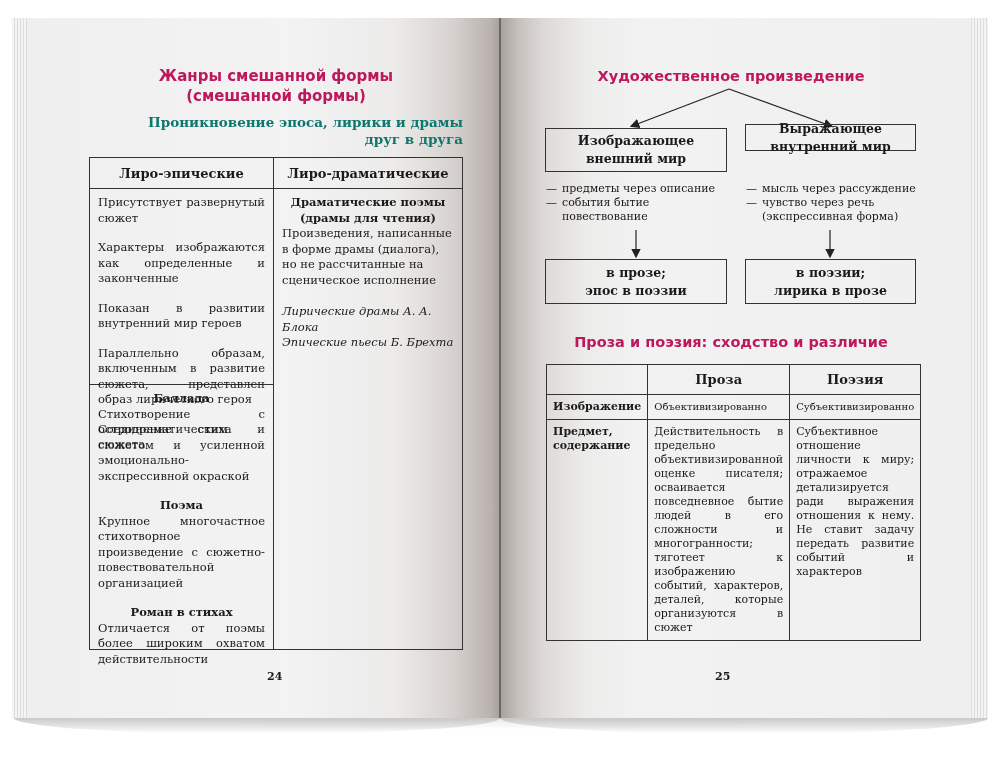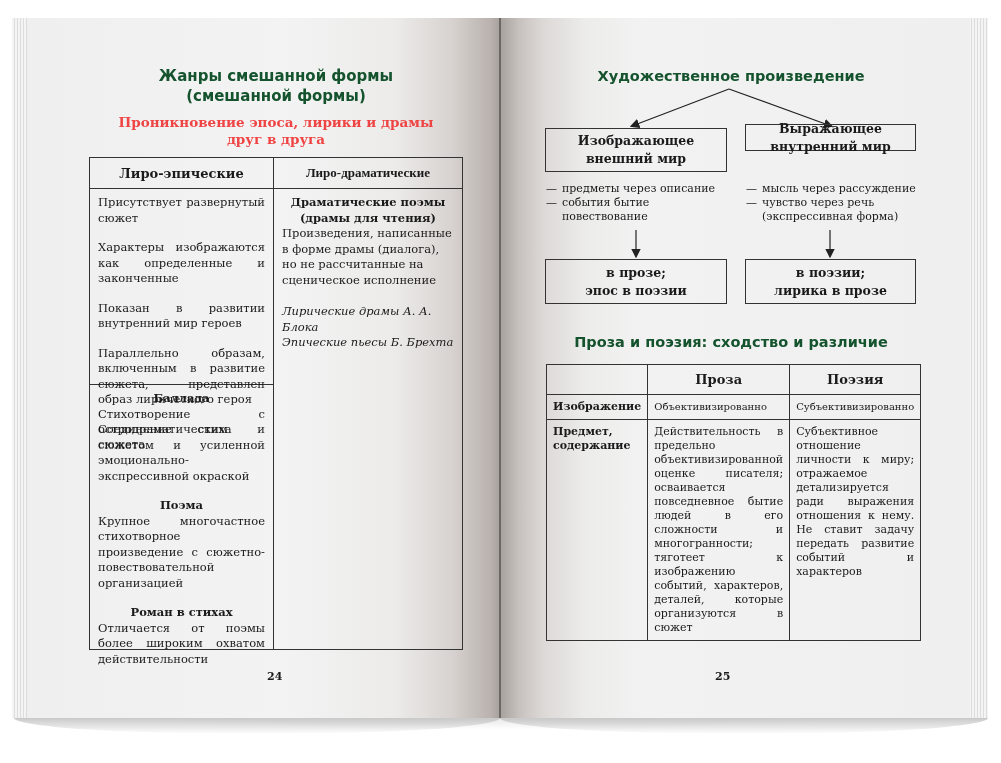--- a/index.html
+++ b/index.html
@@ -19,29 +19,29 @@
       background: repeating-linear-gradient(90deg, #dcdcdc 0 1px, #f4f4f4 1px 3px); }
 
     .page { position: absolute; top: 18px; height: 700px; }
     .page-left { left: 27px; width: 473px;
       background: linear-gradient(90deg, #efefef 0%, #f3f3f3 55%, #ecebea 78%, #d7d2cf 90%, #b9b2ae 98%, #a7a19e 100%); }
     .page-right { left: 500px; width: 470px;
       background: linear-gradient(90deg, #a7a19e 0%, #c7c1be 4%, #dcd8d6 9%, #ececeb 18%, #f2f2f2 30%, #efefef 100%); }
     .spine { position: absolute; left: 499px; top: 18px; width: 2px; height: 700px; background: #6d6865; }
 
     .sans-title { position: absolute; font-family: "DejaVu Sans", "Liberation Sans", sans-serif; font-weight: bold;
-      text-align: center; color: #14532d; }
-    .serif-sub { position: absolute; font-weight: bold; text-align: center; color: #ef4444; }
+      text-align: center; color: #be185d; }
+    .serif-sub { position: absolute; font-weight: bold; text-align: right; color: #0f766e; }
 
     
     .ltable { position: absolute; left: 89px; top: 157px; width: 374px; height: 493px; border: 1.5px solid #333; }
     .ltable .hdr { position: absolute; left: 0; top: 0; width: 100%; height: 31px; border-bottom: 1.5px solid #333; display: flex; }
     .ltable .hdr div { display: flex; align-items: center; justify-content: center; font-weight: bold; font-size: 13px; }
     .ltable .hdr .c1 { width: 184px; border-right: 1.5px solid #333; }
-    .ltable .hdr .c2 { flex: 1; font-family: Liberation Serif, serif; }
+    .ltable .hdr .c2 { flex: 1; }
     .lcol1 { position: absolute; left: 0; top: 31px; width: 184px; height: 385px; border-right: 1.5px solid #333; border-bottom: 1.5px solid #333; padding: 6px 8px; font-size: 11.5px; line-height: 15.5px; }
     .lcol1 p { margin-bottom: 14px; text-align: justify; }
     .lcol2 { position: absolute; left: 184px; top: 31px; right: 0; height: 462px; border-left: 0; padding: 6px 8px; font-size: 11.5px; line-height: 15.5px; }
     .lcol2 .bh { font-weight: bold; text-align: center; }
     .lcol2 .it { font-style: italic; }
     .lbottom { position: absolute; left: 0; top: 227px; width: 184px; bottom: 0; border-right: 1.5px solid #333; padding: 6px 8px; font-size: 11.5px; line-height: 15.5px; }
     .lbottom .bh { font-weight: bold; text-align: center; }
     .lbottom .blk { margin-bottom: 14px; text-align: justify; }
 
     

